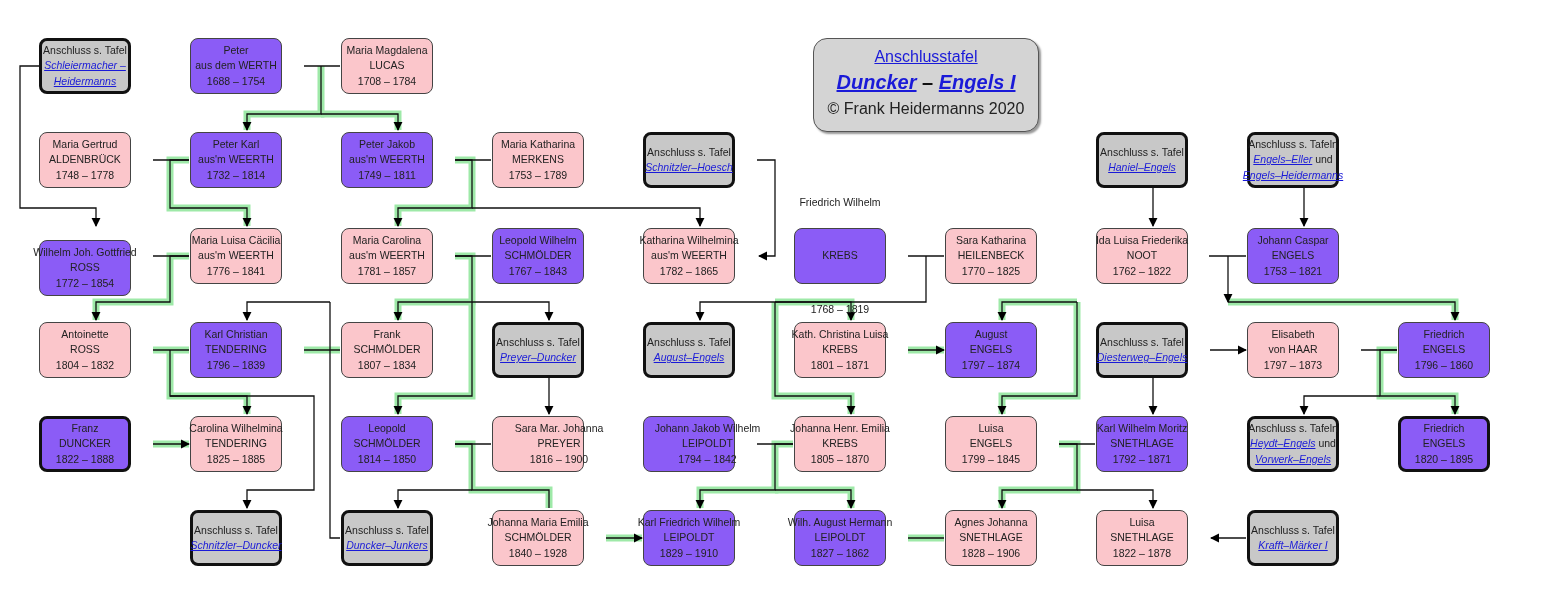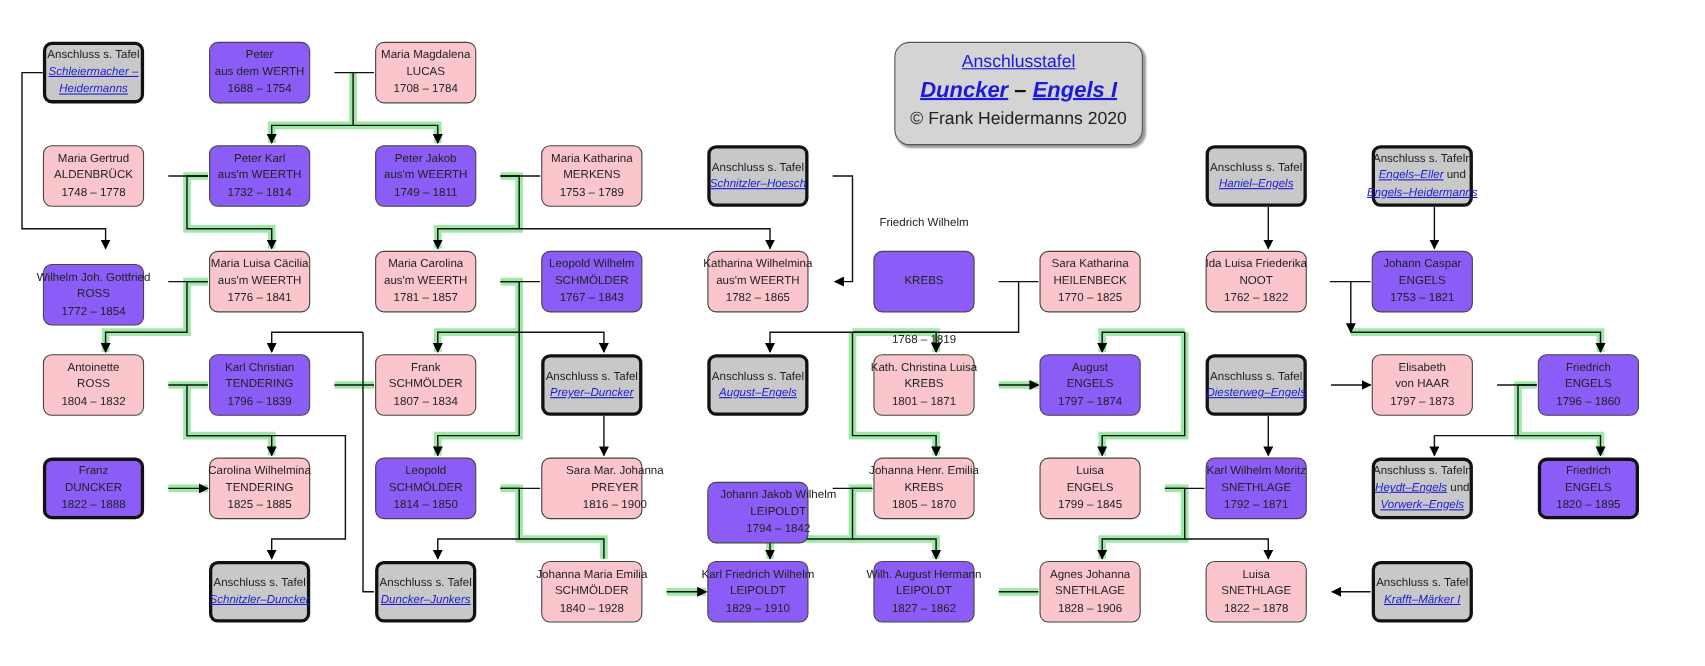--- a/index.html
+++ b/index.html
@@ -245,21 +245,21 @@
     <div class="box m" style="left: 341px; top: 416px;">
       <div>Leopold</div>
       <div>SCHMÖLDER</div>
       <div>1814 – 1850</div>
     </div>
     <div class="box f" style="left: 492px; top: 416px; padding-left: 42px;">
       <div>Sara Mar. Johanna</div>
       <div>PREYER</div>
       <div>1816 – 1900</div>
     </div>
-    <div class="box m" style="left: 643px; top: 438px; padding-left: 37px;">
+    <div class="box m" style="left: 643px; top: 416px; padding-left: 37px;">
       <div>Johann Jakob Wilhelm</div>
       <div>LEIPOLDT</div>
       <div>1794 – 1842</div>
     </div>
     <div class="box f" style="left: 794px; top: 416px;">
       <div>Johanna Henr. Emilia</div>
       <div>KREBS</div>
       <div>1805 – 1870</div>
     </div>
     <div class="box f" style="left: 945px; top: 416px;">

